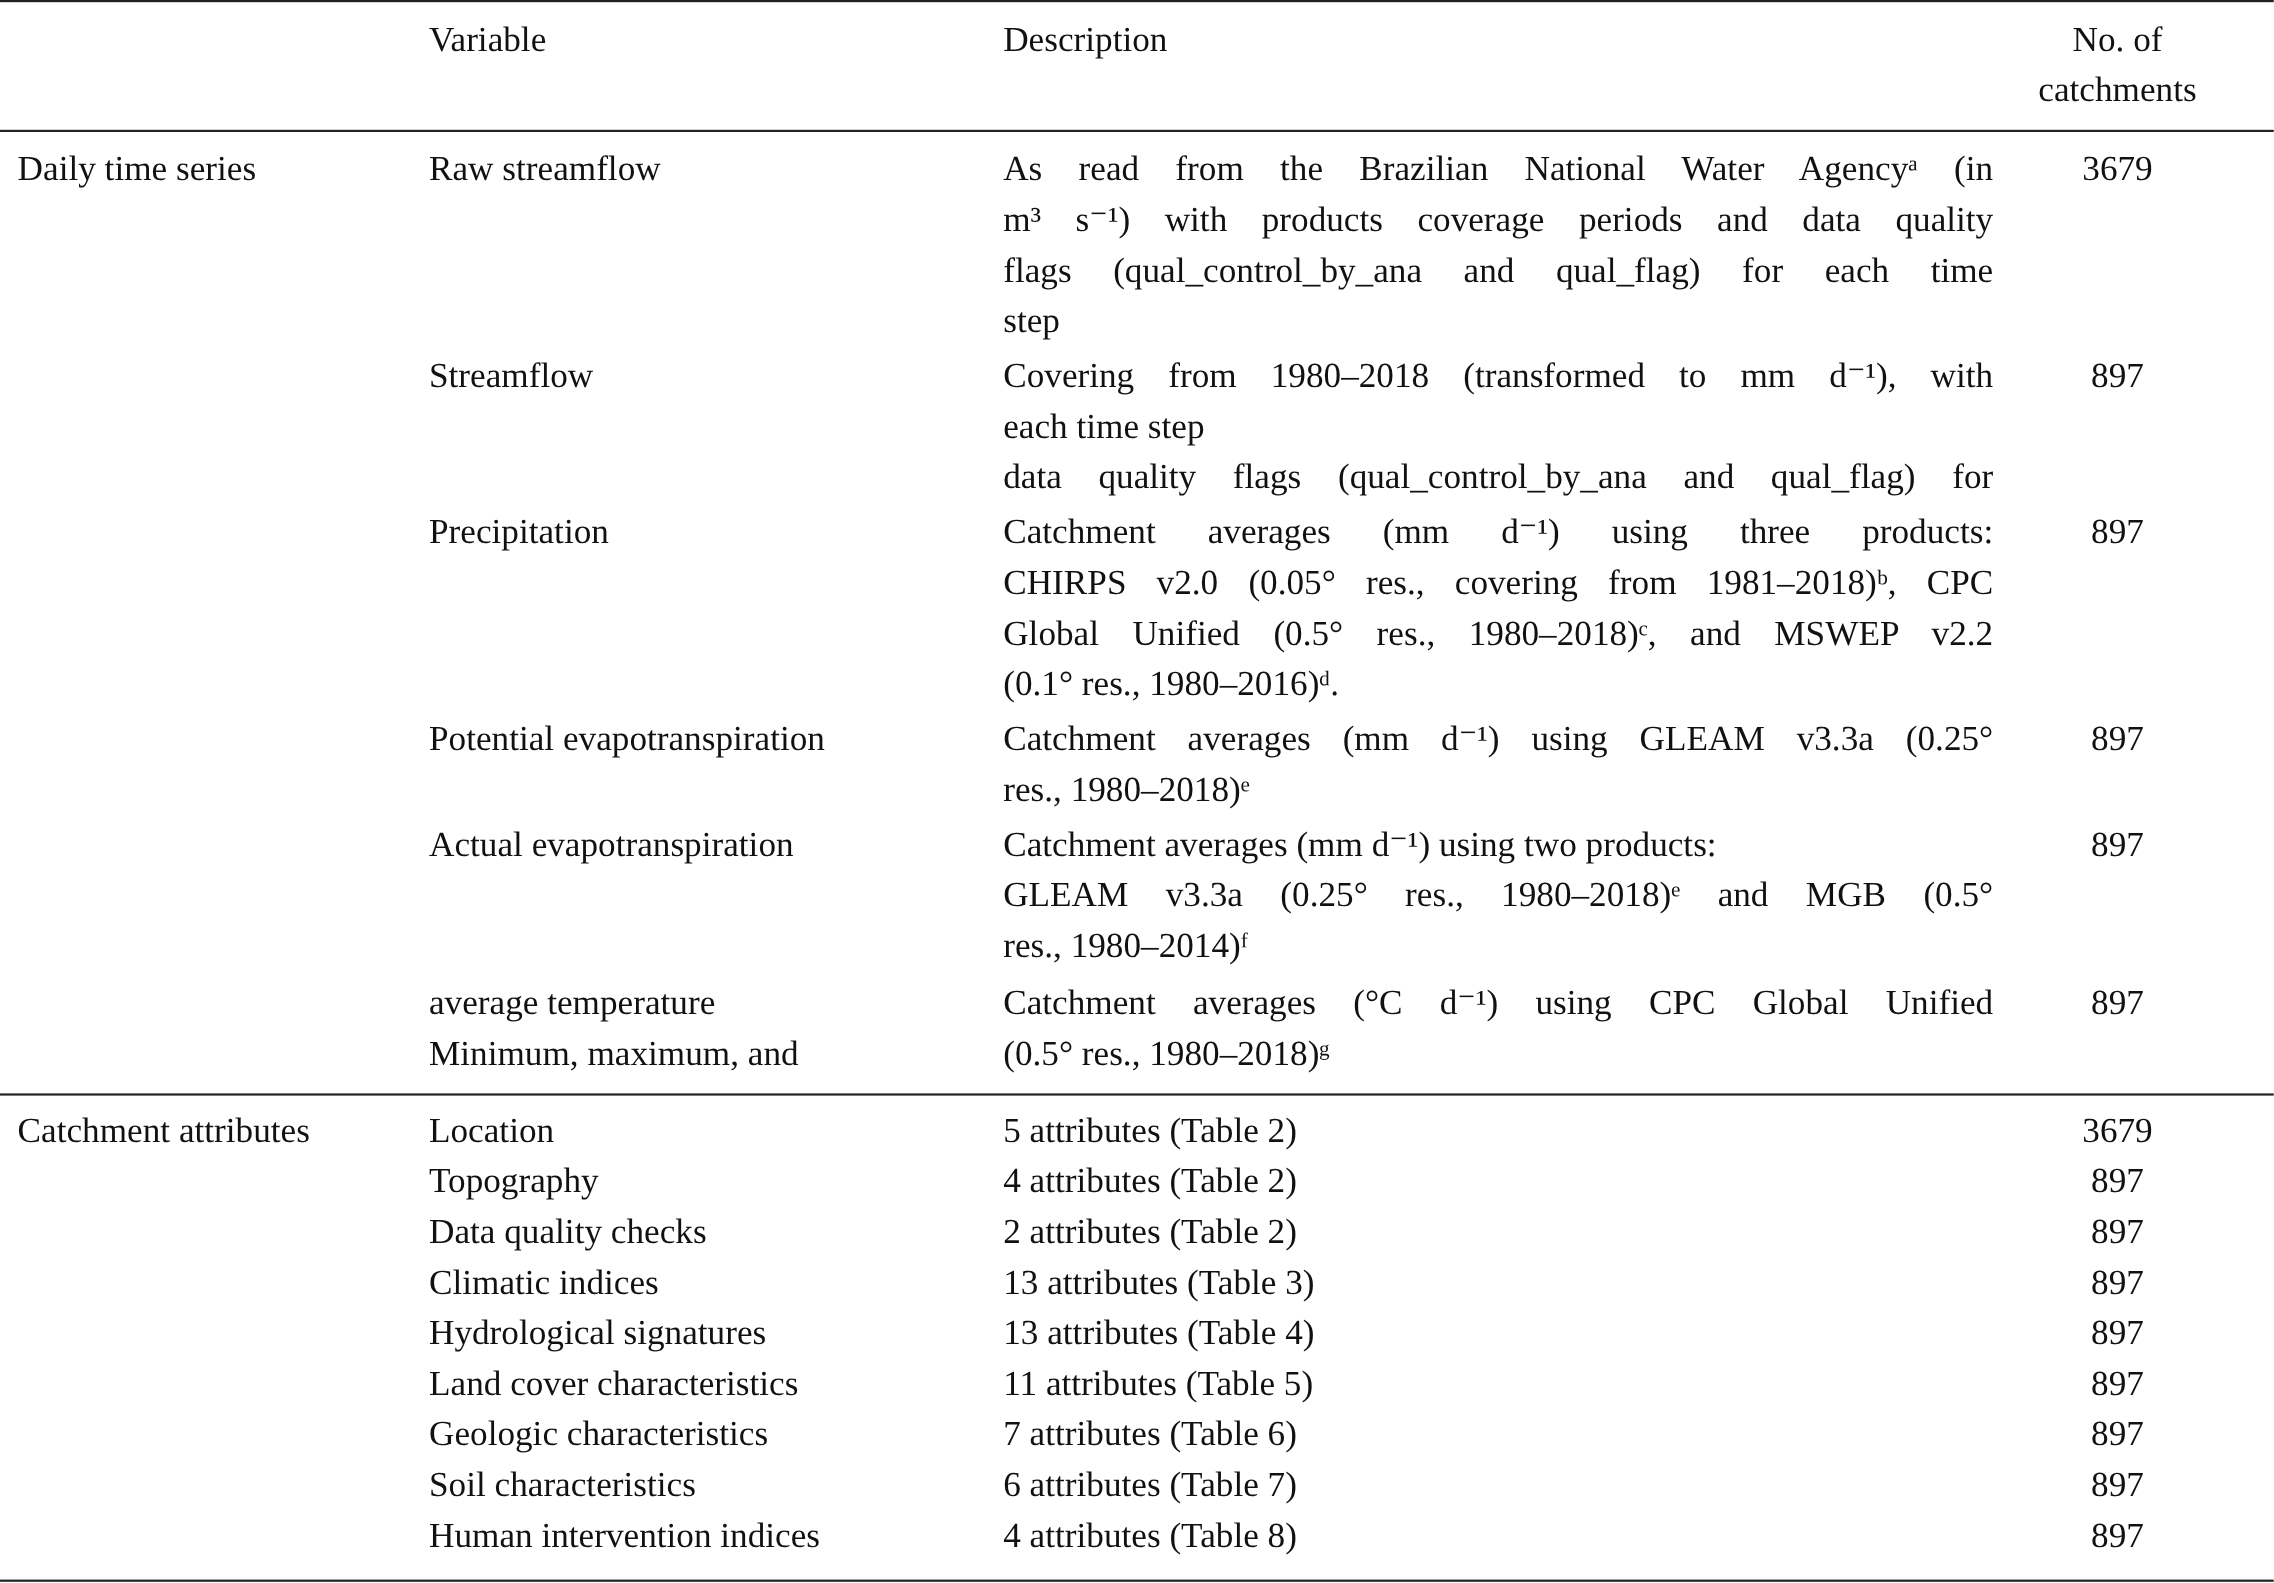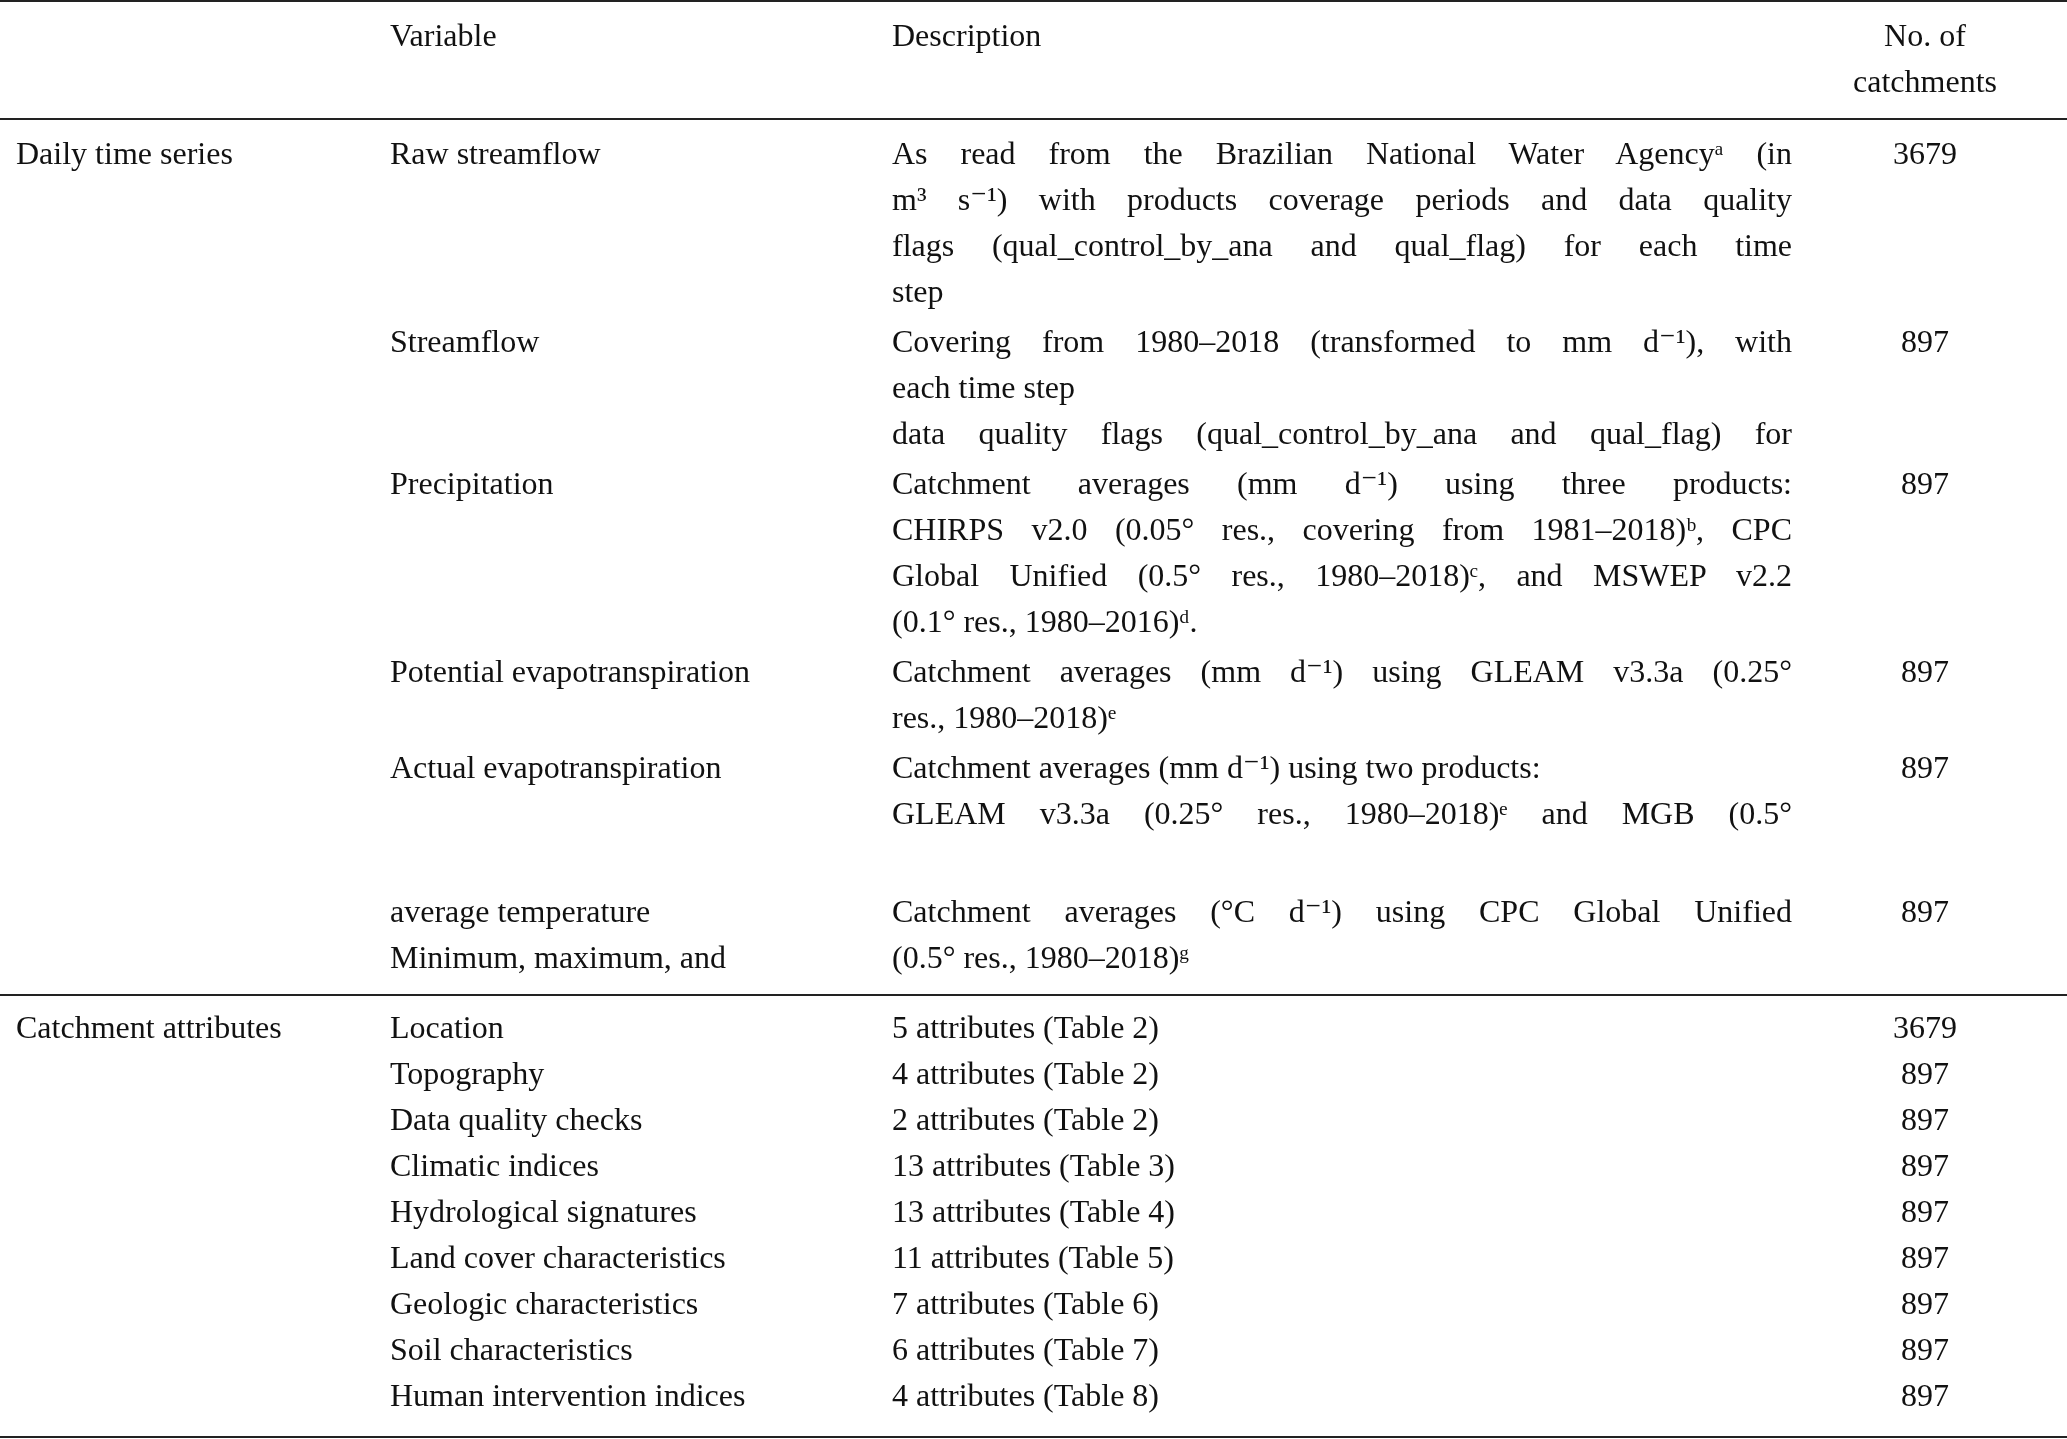--- a/index.html
+++ b/index.html
@@ -7,21 +7,21 @@
          font-family: "Liberation Serif", "DejaVu Serif", serif; color: #111; font-size: 32px; }
   .table { position: absolute; left: 0; top: 0; width: 2067px; }
   .rule { position: absolute; left: 0; width: 2067px; height: 2px; background: #222; }
   .r-top { top: 0px; }
   .r-head { top: 118px; }
   .r-mid { top: 994px; }
   .r-bot { top: 1436px; }
   .row { position: absolute; left: 0; width: 2067px; line-height: 46px; }
   .c1 { position: absolute; left: 16px; width: 350px; }
   .c2 { position: absolute; left: 390px; width: 500px; }
-  .c3 { position: absolute; left: 892px; width: 900px; text-align: justify; text-align-last: left; }
+  .c3 { position: absolute; left: 912px; width: 900px; text-align: justify; text-align-last: left; }
   .c4 { position: absolute; right: 42px; width: 200px; text-align: center; }
   .desc-line { display: block; white-space: nowrap; }
   .desc-line.just { text-align: justify; text-align-last: justify; white-space: normal; }
 </style>
 </head>
 <body>
 
 <div class="table">
   <div class="rule r-top"></div>
   <div class="rule r-head"></div>
@@ -77,20 +77,21 @@
       <span class="desc-line">res., 1980–2018)ᵉ</span>
     </div>
     <div class="c4">897</div>
   </div>
 
   <div class="row" style="top:744px;">
     <div class="c2">Actual evapotranspiration</div>
     <div class="c3">
       <span class="desc-line">Catchment averages (mm d⁻¹) using two products:</span>
       <span class="desc-line just">GLEAM v3.3a (0.25° res., 1980–2018)ᵉ and MGB (0.5°</span>
+      <span class="desc-line">res., 1980–2014)ᶠ</span>
     </div>
     <div class="c4">897</div>
   </div>
 
   <div class="row" style="top:888px;">
     <div class="c2">
       <span class="desc-line">average temperature</span>
       <span class="desc-line">Minimum, maximum, and</span>
     </div>
     <div class="c3">

